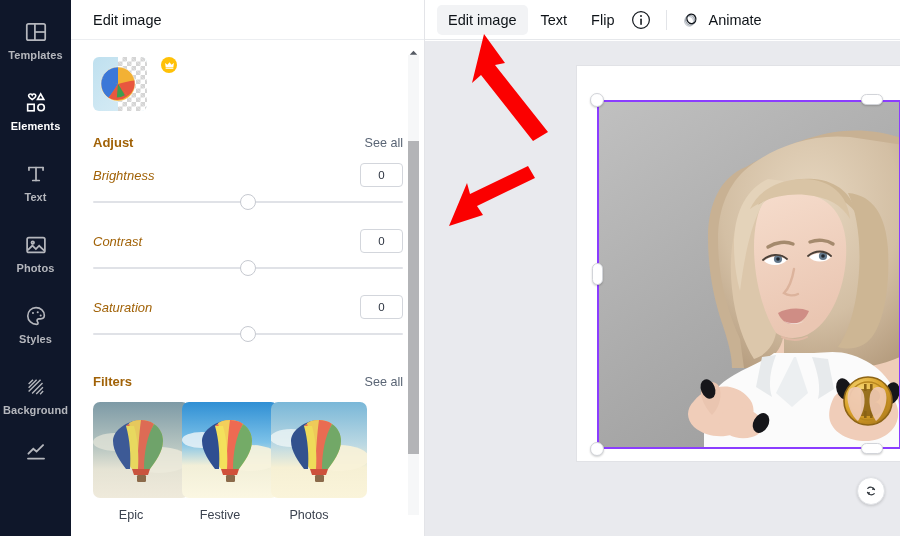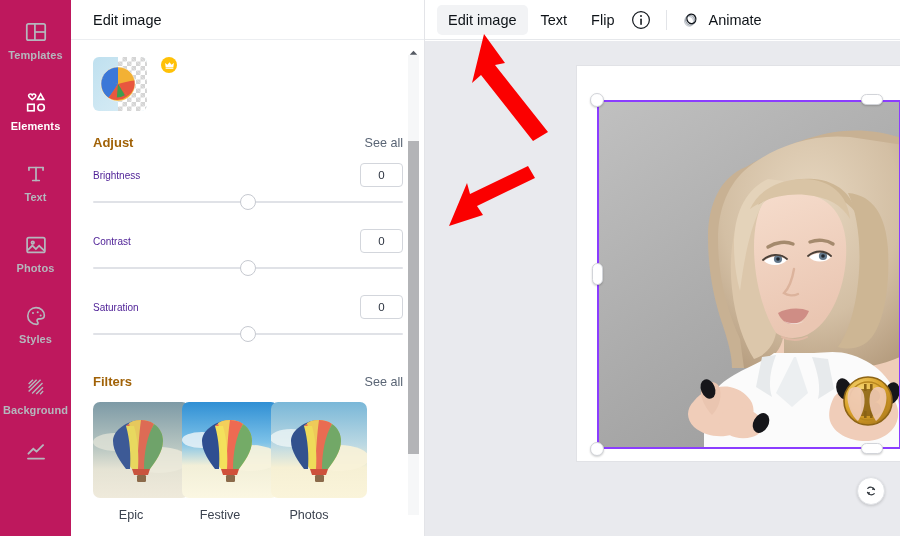--- a/index.html
+++ b/index.html
@@ -8,21 +8,21 @@
     overflow: hidden;
     font-family: "Liberation Sans", sans-serif;
     background: #ffffff;
   }
   #app { position: relative; width: 900px; height: 536px; }
 
   
   .rail {
     position: absolute; left: 0; top: 0;
     width: 71px; height: 536px;
-    background: #be185d;
+    background: #0f172a;
     display: flex; flex-direction: column;
     align-items: center;
     padding-top: 4px;
     overflow: hidden;
   }
   .rail-item {
     width: 71px; height: 71px;
     display: flex; flex-direction: column;
     align-items: center; justify-content: center;
     gap: 5px;
@@ -112,21 +112,21 @@
   }
   .sec-title { font-size: 13px; font-weight: 700; color: #a16207; }
   .see-all { font-size: 12.6px; color: #5a6575; cursor: pointer; margin-left: 14px; }
 
   
   .slider-row { margin-top: 12px; }
   .slider-top {
     display:flex; align-items:center; justify-content: space-between;
     height: 26px;
   }
-  .slider-label { font-size: 10px; color: #4c1d95; }
+  .slider-label { font-size: 13px; color: #a16207; font-style: italic; }
   .slider-val {
     width: 43px; height: 24px;
     border: 1px solid #d3d6dc; border-radius: 4px;
     font-size: 11.5px; color: #2c3340;
     display:flex; align-items:center; justify-content:center;
     background:#fff; cursor: text;
   }
   .track-wrap { position: relative; height: 28px; }
   .track {
     position:absolute; left:0; right:0; top:13px; height: 2px;

